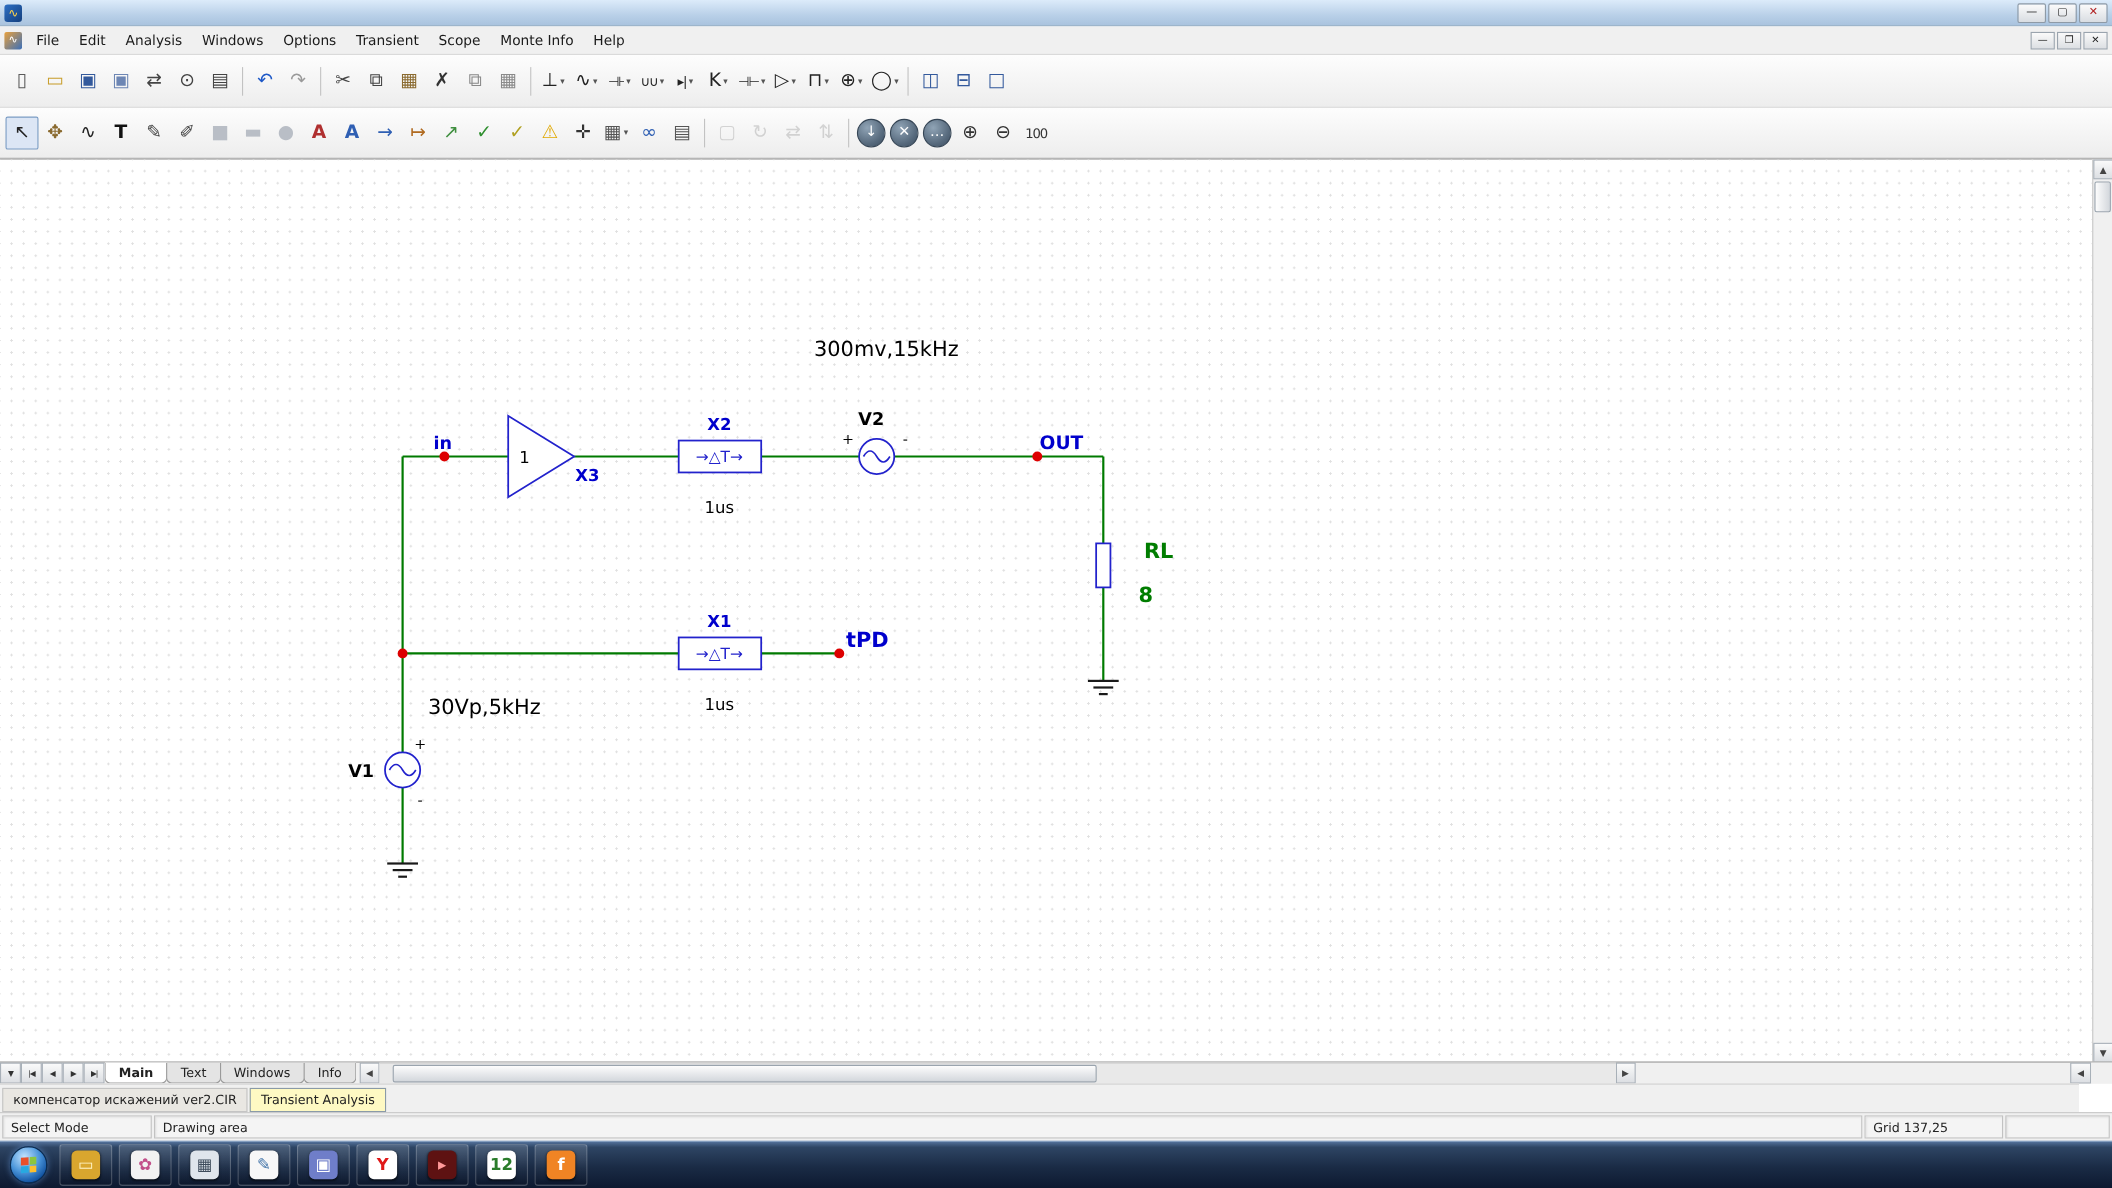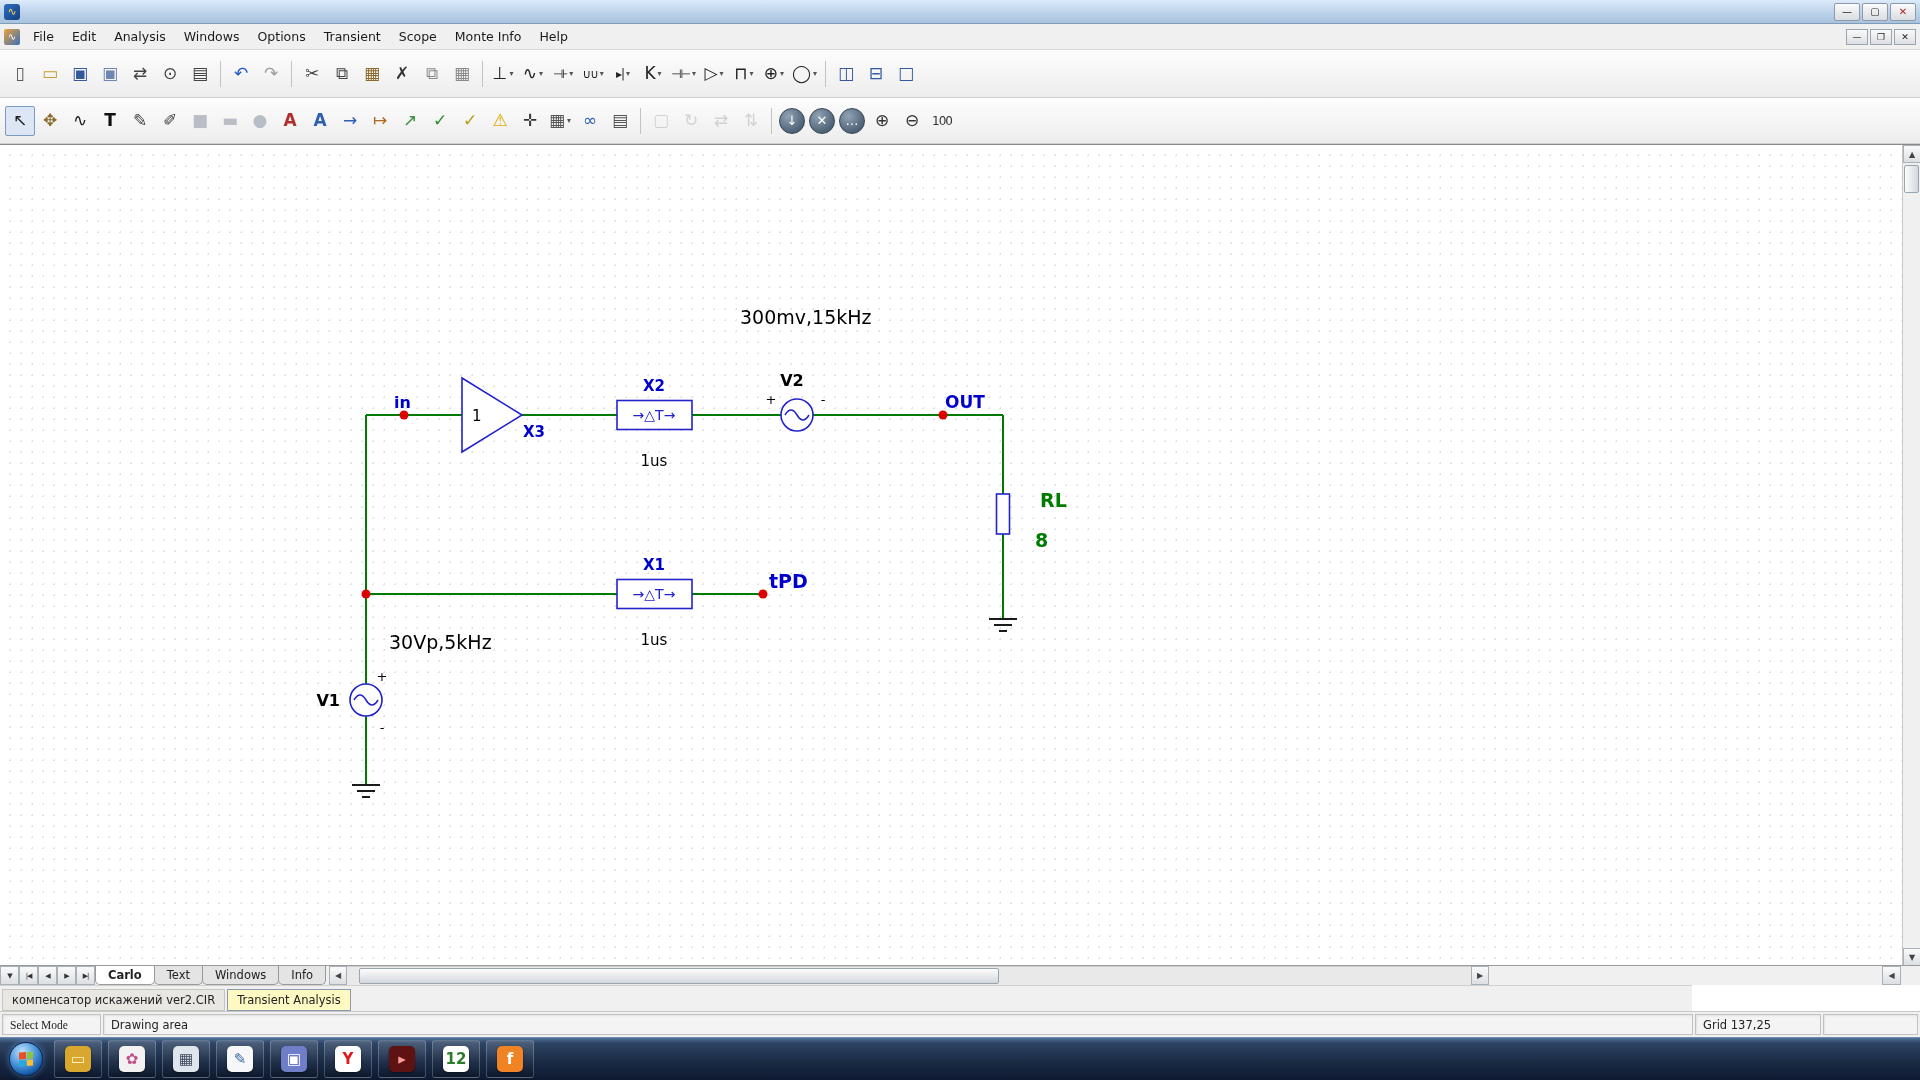--- a/index.html
+++ b/index.html
@@ -81,32 +81,32 @@
     display:flex; align-items:center; justify-content:center; font-size:8px; color:#444; }
   .h-track { flex:1; background:#e9e9e9; position:relative; border-top:1px solid #d0d0d0; }
   .h-thumb { position:absolute; left:12px; top:1px; bottom:1px; width:640px;
     background:linear-gradient(#fdfdfd,#d3d7dc); border:1px solid #9aa4ae; border-radius:2px; }
   .sheet-filler { flex:1; }
   .corner-btn { width:19px; border:1px solid #a8b0b8; background:linear-gradient(#fafafa,#dcdfe3);
     display:flex; align-items:center; justify-content:center; font-size:8px; color:#444; }
   .corner-blank { width:19px; background:#f0f0f0; }
 
   
-  .filetabs { position:absolute; left:0; top:985px; width:1692px; height:26px; background:#f0f0f0;
+  .filetabs { position:absolute; left:0; top:985px; width:1890px; height:26px; background:#f0f0f0;
     border-top:1px solid #d0d0d0; display:flex; align-items:flex-end; padding:0 2px; }
   .file-tab { height:22px; display:flex; align-items:center; padding:0 9px; font-size:11.5px; color:#222;
     background:#e9e7e2; margin-right:2px; border:1px solid #c4c4c4; }
   .file-tab.boxed { background:#fef9c3; border:1px solid #8a9aa8; }
 
   
   .statusbar { position:absolute; left:0; top:1011px; width:1920px; height:26px; background:#f0f0f0;
     border-top:1px solid #c8c8c8; display:flex; align-items:stretch; padding:2px; gap:2px; }
   .status-cell { background:#f4f4f4; border:1px solid #c2c2c2; box-shadow:inset 1px 1px 2px rgba(0,0,0,.08);
     display:flex; align-items:center; padding:0 7px; font-size:11.5px; color:#222; white-space:nowrap; }
-  .sc-mode { width:99px;font-family:Liberation Serif, serif; }
+  .sc-mode { width:136px; }
   .sc-area { flex:1; }
   .sc-grid { width:126px; }
   .sc-extra { width:95px; }
 
   
   .taskbar { position:absolute; left:0; top:1037px; width:1920px; height:43px;
     background:linear-gradient(#53719a 0%, #2e4564 12%, #1a2b45 55%, #0d1930 100%);
     border-top:1px solid #6d8cb4; display:flex; align-items:center; padding:0 4px; }
   .start-btn { width:44px; height:43px; display:flex; align-items:center; justify-content:center; }
   .orb { width:34px; height:34px; border-radius:50%;
@@ -488,21 +488,21 @@
         <div class="nav-btn">
           <span class="glyph">▶</span>
         </div>
         <div class="nav-btn">
           <span class="glyph glyph-sm">▶|</span>
         </div>
       </div>
     <div class="sheet-tabs">
 
     <div class="sheet-tab active">
-          <span>Carlo</span>
+          <span>Main</span>
         </div>
         <div class="sheet-tab">
           <span>Text</span>
         </div>
         <div class="sheet-tab">
           <span>Windows</span>
         </div>
         <div class="sheet-tab">
           <span>Info</span>
         </div>

